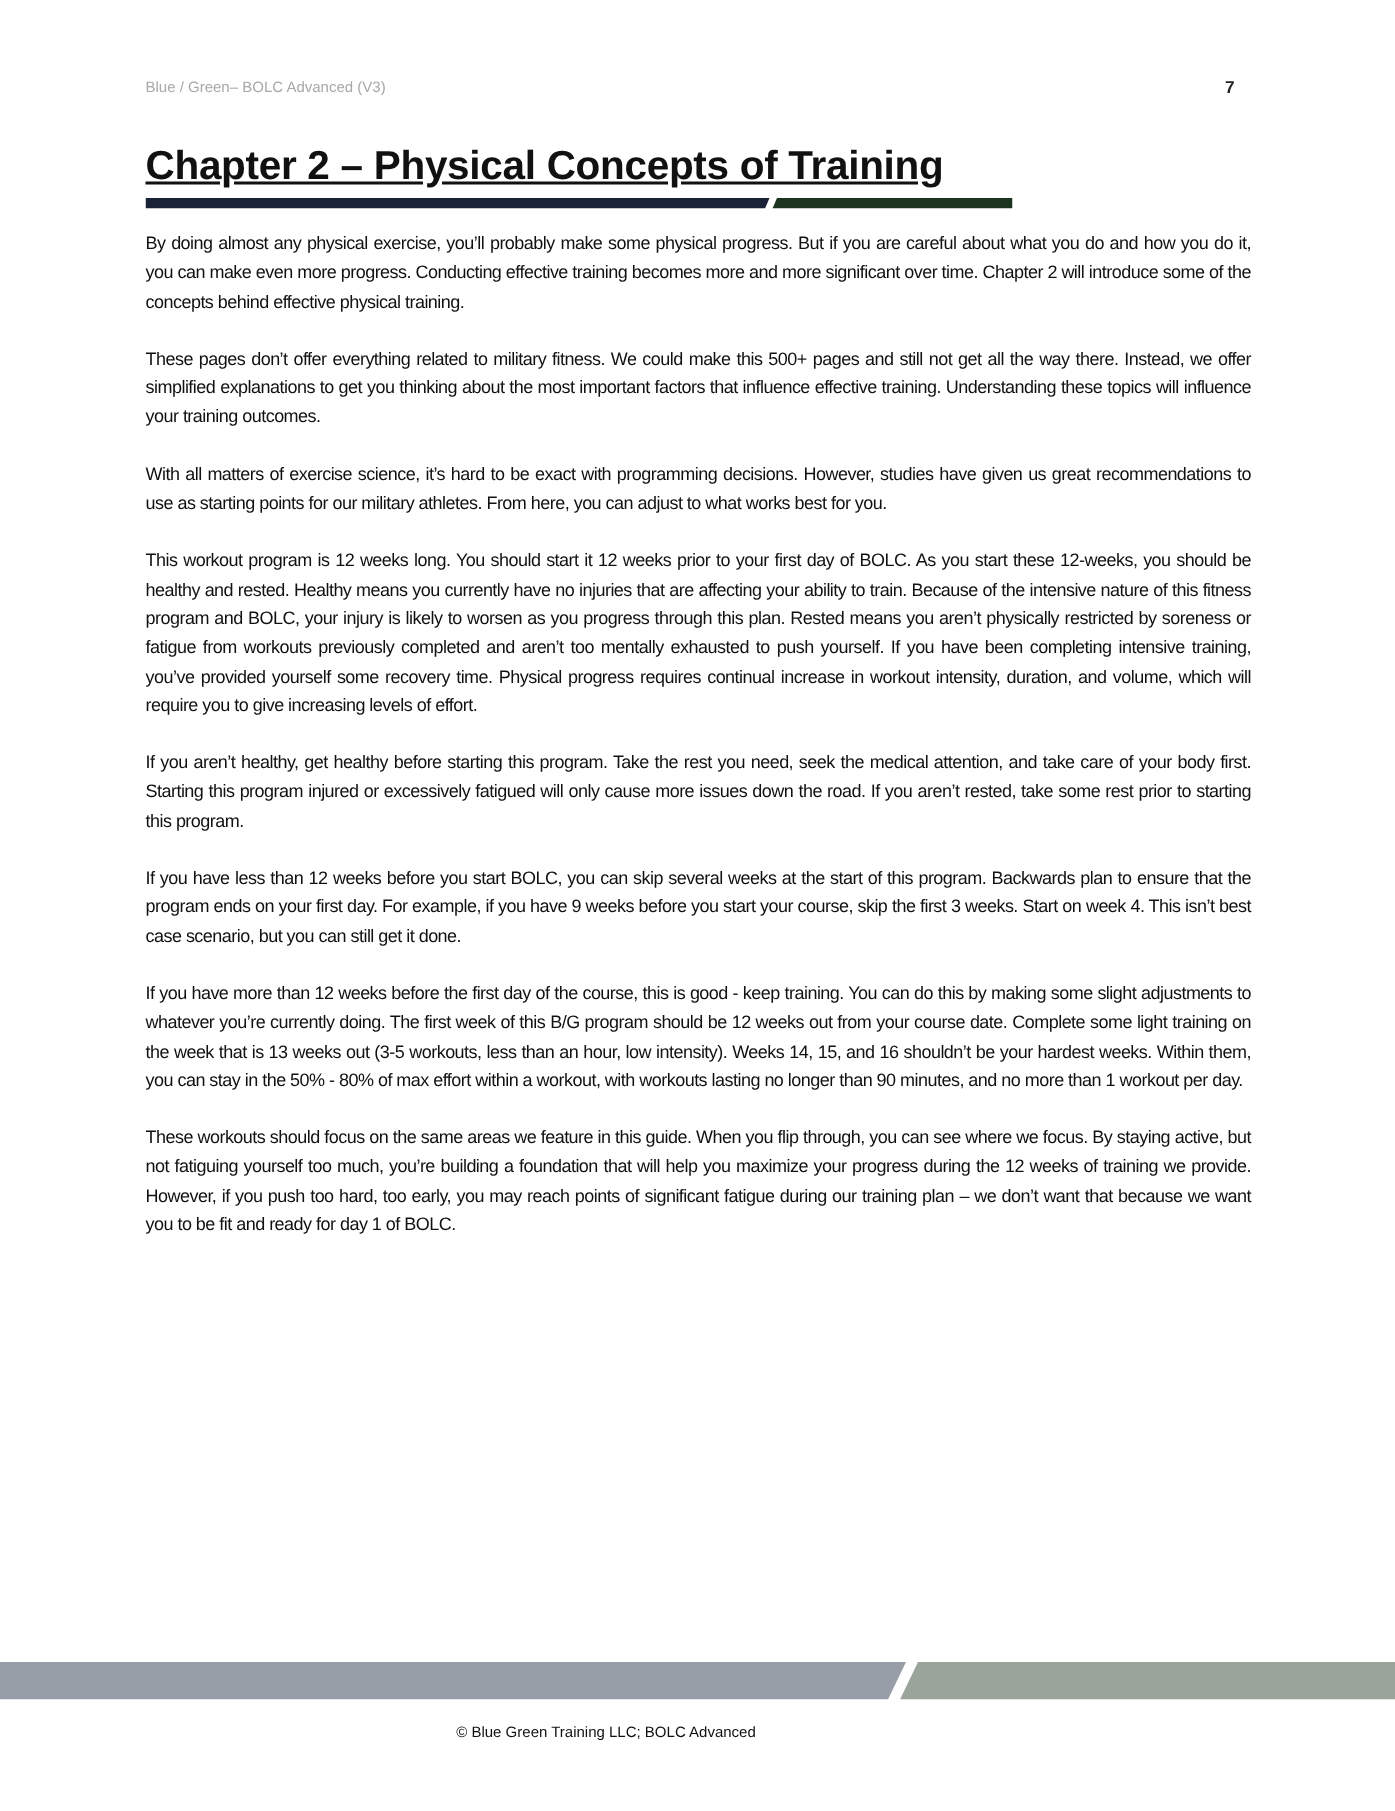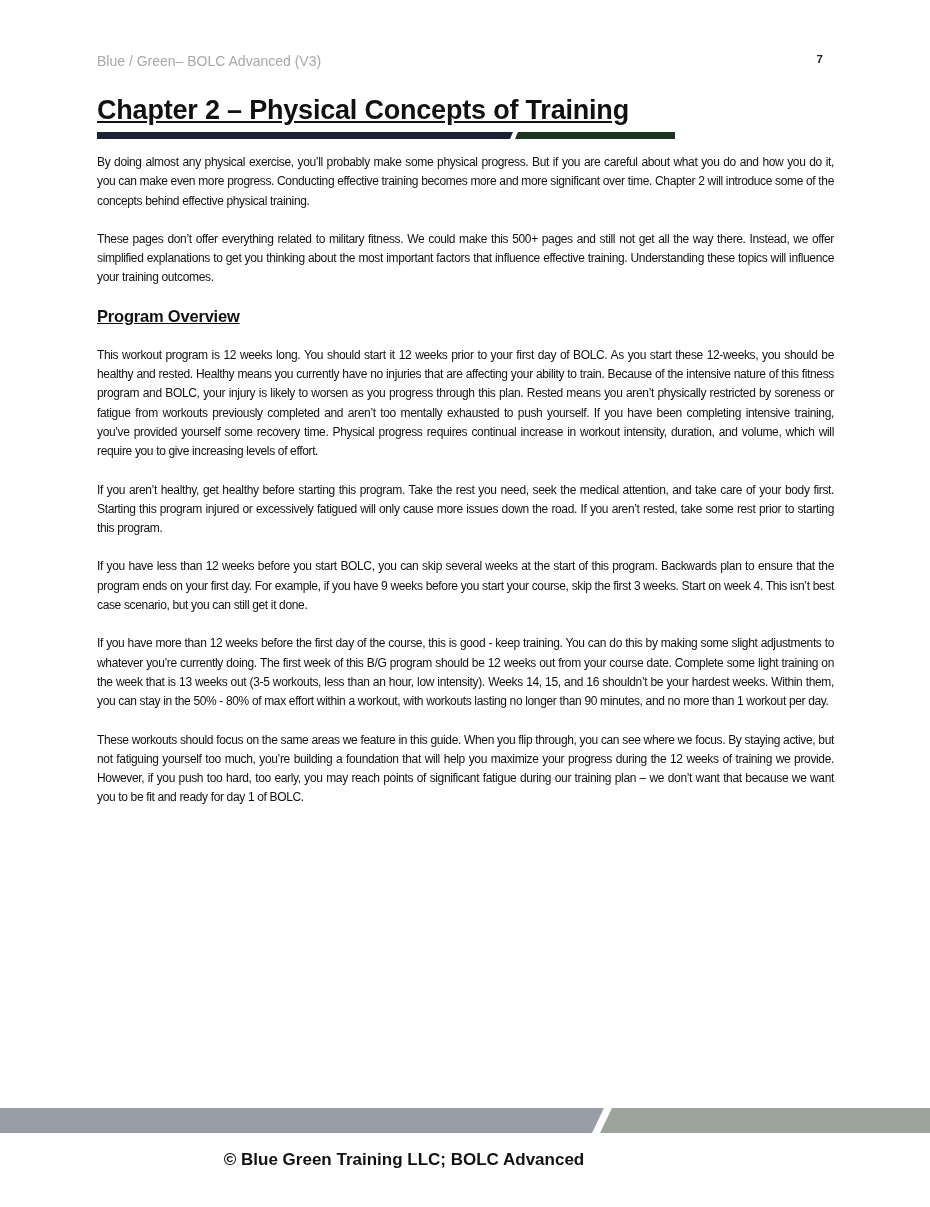--- a/index.html
+++ b/index.html
@@ -1,52 +1,52 @@
 <!DOCTYPE html>
 <html><head>
 <meta charset="utf-8">
 <style>
   html, body { margin: 0; padding: 0; background: #ffffff; }
   body { width: 930px; height: 1207px; position: relative; overflow: hidden;
          font-family: "Liberation Sans", sans-serif; color: #111111; }
-  .running-header { position: absolute; left: 97px; top: 53px; font-size: 14px; color: #a8a8a8; }
+  .running-header { position: absolute; left: 97px; top: 53px; font-size: 10px; color: #a8a8a8; }
   .page-number { position: absolute; right: 107px; top: 53px; font-size: 11.5px; font-weight: bold; color: #222; }
   .chapter-title { position: absolute; left: 97px; top: 95px; margin: 0; font-size: 27px; font-weight: bold;
                    color: #111; letter-spacing: -0.2px; white-space: nowrap; text-decoration: underline; }
   .title-rule { position: absolute; left: 97px; top: 132px; width: 578px; height: 7px; }
   .title-rule svg { display: block; }
   .content { position: absolute; left: 97px; top: 153px; width: 737px; }
   .content p { margin: 0 0 19px 0; font-size: 12px; line-height: 19.3px; text-align: justify;
                letter-spacing: -0.35px; }
   .section-heading { margin: 4px 0 20px 0; font-size: 16.5px; font-weight: bold; text-decoration: underline;
                      letter-spacing: -0.2px; }
   .footer-band { position: absolute; left: 0; top: 1108px; width: 930px; height: 25px; }
   .footer-band svg { display: block; }
   .footer-text { position: absolute; left: 0; width: 808px; top: 1150px; text-align: center;
-                 font-size: 17px; font-weight: bold; color: #111; }
+                 font-size: 10px; font-weight: normal; color: #111; }
 </style>
 </head>
 <body>
 
 <div class="running-header">Blue / Green– BOLC Advanced (V3)</div>
 <div class="page-number">7</div>
 
 <h1 class="chapter-title">Chapter 2 – Physical Concepts of Training</h1>
 
 <div class="title-rule">
   <svg width="578" height="7" viewBox="0 0 578 7">
     <polygon id="rule-left" points="0,0 416,0 413,7 0,7" fill="#1a2238"></polygon>
     <polygon id="rule-right" points="421,0 578,0 578,7 418,7" fill="#1c3320"></polygon>
   </svg>
 </div>
 
 <div class="content">
   <p>By doing almost any physical exercise, you’ll probably make some physical progress. But if you are careful about what you do and how you do it, you can make even more progress. Conducting effective training becomes more and more significant over time. Chapter 2 will introduce some of the concepts behind effective physical training.</p>
   <p>These pages don’t offer everything related to military fitness. We could make this 500+ pages and still not get all the way there. Instead, we offer simplified explanations to get you thinking about the most important factors that influence effective training. Understanding these topics will influence your training outcomes.</p>
-  <div class="section-heading">Program Overview</div>
+  <p>With all matters of exercise science, it’s hard to be exact with programming decisions. However, studies have given us great recommendations to use as starting points for our military athletes. From here, you can adjust to what works best for you.</p>
   <p>This workout program is 12 weeks long. You should start it 12 weeks prior to your first day of BOLC. As you start these 12-weeks, you should be healthy and rested. Healthy means you currently have no injuries that are affecting your ability to train. Because of the intensive nature of this fitness program and BOLC, your injury is likely to worsen as you progress through this plan. Rested means you aren’t physically restricted by soreness or fatigue from workouts previously completed and aren’t too mentally exhausted to push yourself. If you have been completing intensive training, you’ve provided yourself some recovery time. Physical progress requires continual increase in workout intensity, duration, and volume, which will require you to give increasing levels of effort.</p>
   <p>If you aren’t healthy, get healthy before starting this program. Take the rest you need, seek the medical attention, and take care of your body first. Starting this program injured or excessively fatigued will only cause more issues down the road. If you aren’t rested, take some rest prior to starting this program.</p>
   <p>If you have less than 12 weeks before you start BOLC, you can skip several weeks at the start of this program. Backwards plan to ensure that the program ends on your first day. For example, if you have 9 weeks before you start your course, skip the first 3 weeks. Start on week 4. This isn’t best case scenario, but you can still get it done.</p>
   <p>If you have more than 12 weeks before the first day of the course, this is good - keep training. You can do this by making some slight adjustments to whatever you’re currently doing. The first week of this B/G program should be 12 weeks out from your course date. Complete some light training on the week that is 13 weeks out (3-5 workouts, less than an hour, low intensity). Weeks 14, 15, and 16 shouldn’t be your hardest weeks. Within them, you can stay in the 50% - 80% of max effort within a workout, with workouts lasting no longer than 90 minutes, and no more than 1 workout per day.</p>
   <p>These workouts should focus on the same areas we feature in this guide. When you flip through, you can see where we focus. By staying active, but not fatiguing yourself too much, you’re building a foundation that will help you maximize your progress during the 12 weeks of training we provide. However, if you push too hard, too early, you may reach points of significant fatigue during our training plan – we don’t want that because we want you to be fit and ready for day 1 of BOLC.</p>
 </div>
 
 <div class="footer-band">
   <svg width="930" height="25" viewBox="0 0 930 25">
     <polygon id="band-left" points="0,0 604,0 592,25 0,25" fill="#989ea7"></polygon>

